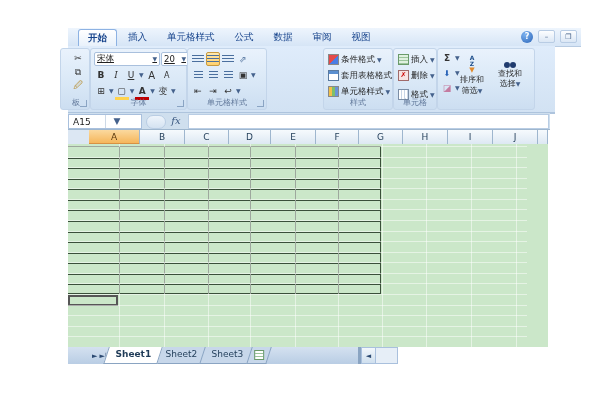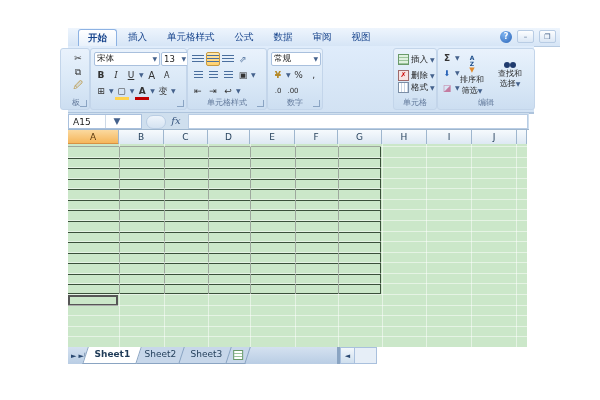--- a/index.html
+++ b/index.html
@@ -1,18 +1,18 @@
 <!DOCTYPE html>
 <html><head>
 <meta charset="utf-8">
 <style>
   html,body{margin:0;padding:0;}
   .stage{position:relative;width:600px;height:400px;background:#ffffff;overflow:hidden;
          font-family:"DejaVu Sans","Liberation Sans",sans-serif;font-size:9px;color:#222;}
-  .abs{position:absolute;}
+  .abs{position:absolute;padding-left:21px;}
 
   
   .tabstrip{left:68px;top:28px;width:492px;height:18px;
             background:linear-gradient(#eef5fd,#d6e5f6);border-bottom:1px solid #b7cbe2;}
   .rtabs{position:absolute;left:10px;top:1px;display:flex;gap:2px;height:17px;}
   .rtab{padding:2px 9px 0 9px;color:#15428b;font-size:9.5px;white-space:nowrap;}
   .rtab.active{background:linear-gradient(#ffffff,#e8f1fb);border:1px solid #8db2e3;border-bottom:none;
                border-radius:3px 3px 0 0;color:#15428b;font-weight:bold;}
   .winctrl{position:absolute;right:4px;top:2px;display:flex;gap:5px;align-items:center;}
   .helpbtn{width:12px;height:12px;border-radius:50%;background:radial-gradient(circle at 35% 30%,#7db3f0,#2a64b8);
@@ -23,21 +23,21 @@
   
   .ribbon{left:68px;top:46px;width:466px;height:66px;background:linear-gradient(#dfecfb,#d2e2f3);
           border-bottom:2px solid #aec4dd;}
   .grp{position:absolute;top:2px;height:60px;background:linear-gradient(#e9f2fc,#d8e7f6 60%,#ccdef1);
        border:1px solid #c3d5ea;border-radius:3px;}
   .grplabel{position:absolute;left:0;right:0;bottom:1px;text-align:center;font-size:8px;color:#62799b;}
   .launch{position:absolute;right:2px;bottom:2px;width:6px;height:6px;border-right:1px solid #7a96b8;
           border-bottom:1px solid #7a96b8;opacity:.8;}
   .row{position:absolute;display:flex;align-items:center;gap:1px;}
   .wbox{background:#fff;border:1px solid #a9c0dd;border-radius:2px;display:flex;align-items:center;
-        padding:0 2px;height:12px;font-size:8.5px;justify-content:space-between;}
+        padding:0 2px;height:12px;font-size:8.5px;justify-content:space-between;text-decoration:underline;}
   .dd{font-size:6px;color:#44618c;line-height:1;}
   .mini{min-width:12px;height:12px;display:inline-flex;align-items:center;justify-content:center;
         font-size:9px;border:1px solid transparent;border-radius:2px;color:#333;}
   .hl{background:linear-gradient(#ffe9ad,#ffd16e);border:1px solid #c79a3f;}
   .lns{width:12px;height:8px;background:repeating-linear-gradient(to bottom,#4a6f9e 0 1px,rgba(0,0,0,0) 1px 3px);}
   .lns.short{width:9px;}
   .barA{position:relative;font-weight:bold;font-size:9px;line-height:1;}
   .barA::after{content:"";position:absolute;left:-1px;right:-1px;bottom:-3px;height:3px;background:#c00000;}
   .barY::after{background:#ffd34d;}
   .rbtn{display:flex;align-items:center;gap:2px;height:13px;padding:0 1px;font-size:8.5px;color:#1f1f1f;white-space:nowrap;}
@@ -142,21 +142,21 @@
       <div class="launch"></div>
     </div>
 
     <div class="grp" style="left:22px;width:95px;">
       <div class="row" style="left:3px;top:3px;">
         <div class="wbox" style="width:60px;">
           <span>宋体</span>
             <span class="dd">▼</span>
         </div>
         <div class="wbox" style="width:22px;">
-          <span>13</span>
+          <span>20</span>
             <span class="dd">▼</span>
         </div>
       </div>
       <div class="row" style="left:3px;top:19px;">
         <span class="mini" style="font-weight:bold">B</span>
         <span class="mini" style="font-style:italic;font-family:'DejaVu Serif',serif">I</span>
         <span class="mini" style="text-decoration:underline">U</span>
         <span class="dd">▼</span>
         <span class="mini" style="font-size:10px">A</span>
         <span class="mini" style="font-size:8px">A</span>
@@ -164,20 +164,21 @@
       <div class="row" style="left:3px;top:35px;">
         <span class="mini">⊞</span>
           <span class="dd">▼</span>
         <span class="mini barA barY">▢</span>
           <span class="dd">▼</span>
         <span class="mini barA">A</span>
           <span class="dd">▼</span>
         <span class="mini">变</span>
           <span class="dd">▼</span>
       </div>
+      <div class="grplabel">字体</div>
       <div class="launch"></div>
     </div>
 
     <div class="grp" style="left:119px;width:78px;">
       <div class="row" style="left:3px;top:3px;">
         <span class="mini">
             <i class="lns"></i>
           </span>
         <span class="mini hl">
             <i class="lns"></i>
@@ -203,58 +204,62 @@
       <div class="row" style="left:3px;top:35px;">
         <span class="mini">⇤</span>
         <span class="mini">⇥</span>
         <span class="mini">↩</span>
           <span class="dd">▼</span>
       </div>
       <div class="grplabel">单元格样式</div>
       <div class="launch"></div>
     </div>
 
-    <div class="grp" style="left:199px;width:54px;">
-      <div class="row" style="left:3px;top:3px;">
-        <div class="wbox" style="width:44px;">
-          <span>常规</span>
-            <span class="dd">▼</span>
-        </div>
-      </div>
-      <div class="row" style="left:3px;top:19px;">
-        <span class="mini" style="color:#b58a2a;font-weight:bold">¥</span>
-          <span class="dd">▼</span>
-        <span class="mini">%</span>
-        <span class="mini">,</span>
-      </div>
-      <div class="row" style="left:3px;top:35px;font-size:7px;">
-        <span class="mini" style="font-size:7px">.0</span>
-        <span class="mini" style="font-size:7px">.00</span>
-      </div>
-      <div class="grplabel">数字</div>
-      <div class="launch"></div>
-    </div>
-
+
+    <div class="grp" style="left:255px;width:68px;">
+      <div class="row" style="left:3px;top:4px;">
+        <div class="rbtn">
+          <i class="cfico"></i>
+          <span>条件格式</span>
+            <span class="dd">▼</span>
+        </div>
+      </div>
+      <div class="row" style="left:3px;top:20px;">
+        <div class="rbtn">
+          <i class="tblico"></i>
+          <span>套用表格格式</span>
+            <span class="dd">▼</span>
+        </div>
+      </div>
+      <div class="row" style="left:3px;top:36px;">
+        <div class="rbtn">
+          <i class="styico"></i>
+          <span>单元格样式</span>
+            <span class="dd">▼</span>
+        </div>
+      </div>
+      <div class="grplabel">样式</div>
+    </div>
 
     <div class="grp" style="left:325px;width:42px;">
       <div class="row" style="left:3px;top:4px;">
         <div class="rbtn">
           <i class="insico"></i>
           <span>插入</span>
             <span class="dd">▼</span>
         </div>
       </div>
       <div class="row" style="left:3px;top:20px;">
         <div class="rbtn">
           <i class="delico">✗</i>
           <span>删除</span>
             <span class="dd">▼</span>
         </div>
       </div>
-      <div class="row" style="left:3px;top:32px;text-align:center;">
+      <div class="row" style="left:3px;top:39px;text-align:center;">
         <div class="rbtn">
           <i class="fmtico"></i>
           <span>格式</span>
             <span class="dd">▼</span>
         </div>
       </div>
       <div class="grplabel">单元格</div>
     </div>
 
     <div class="grp" style="left:369px;width:96px;">
@@ -284,21 +289,20 @@
       <div class="row" style="left:60px;top:3px;height:46px;">
         <div class="big2">
           <span class="binoc">
               <i></i>
               <i></i>
             </span>
           <span>查找和</span>
           <span><span>选择</span><span class="dd">▼</span></span>
         </div>
       </div>
-      <div class="grplabel">编辑</div>
     </div>
   </div>
 
   <div class="abs fxrow">
     <div class="namebox">
       <span>A15</span>
       <span class="nbdd">
           <span class="dd">▼</span>
         </span>
     </div>

